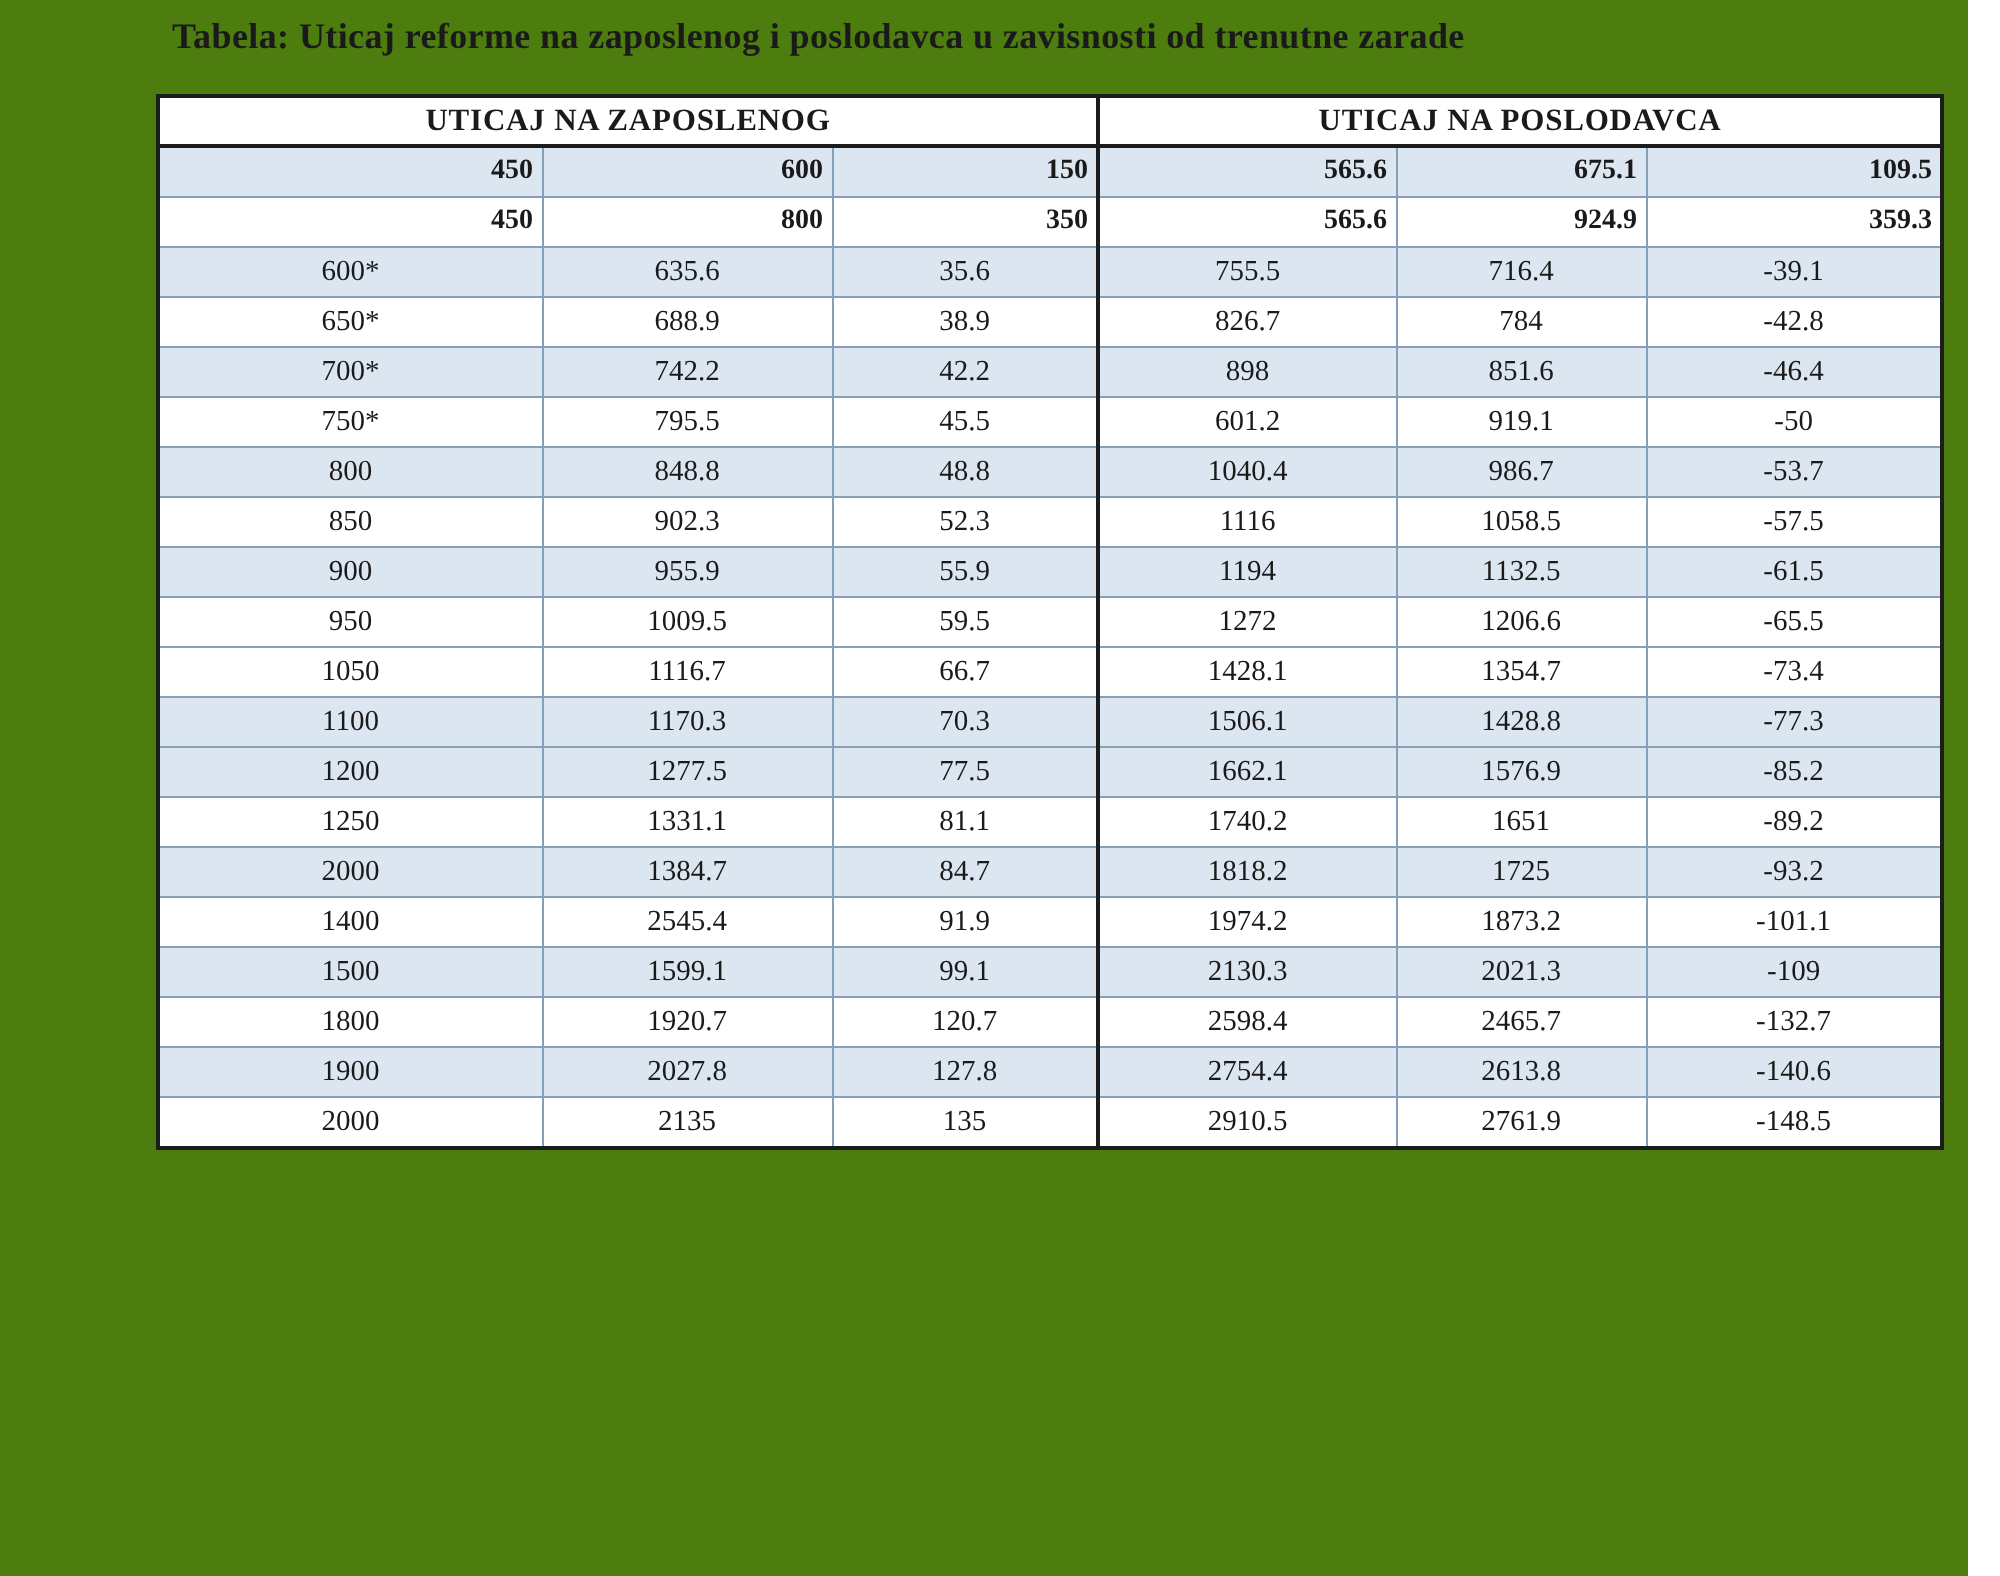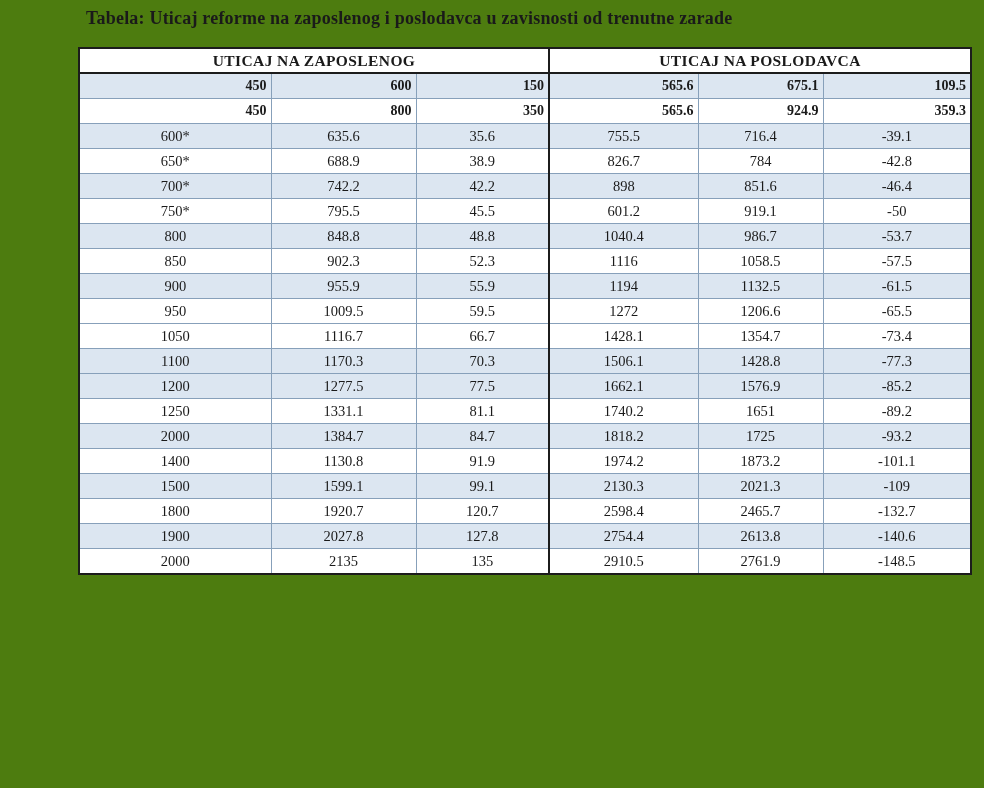--- a/index.html
+++ b/index.html
@@ -221,21 +221,21 @@
         <tr class="shaded">
           <td>2000</td>
           <td>1384.7</td>
           <td class="sec-divider">84.7</td>
           <td>1818.2</td>
           <td>1725</td>
           <td>-93.2</td>
         </tr>
         <tr>
           <td>1400</td>
-          <td>1130.8</td>
+          <td>2545.4</td>
           <td class="sec-divider">91.9</td>
           <td>1974.2</td>
           <td>1873.2</td>
           <td>-101.1</td>
         </tr>
         <tr class="shaded">
           <td>1500</td>
           <td>1599.1</td>
           <td class="sec-divider">99.1</td>
           <td>2130.3</td>

